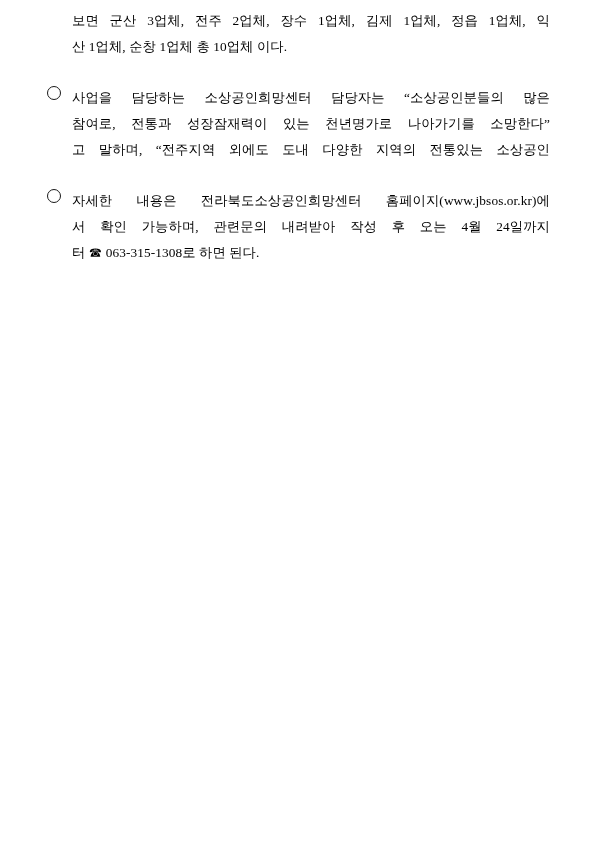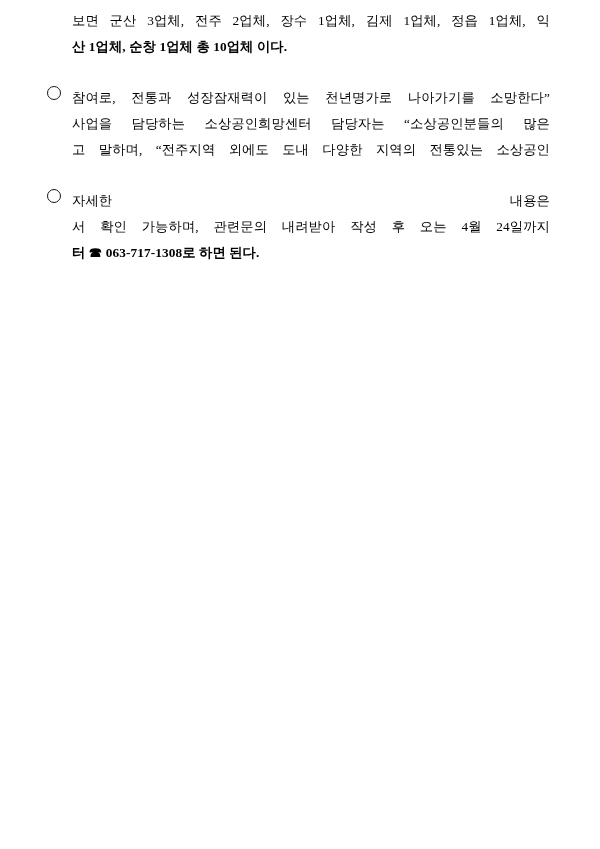--- a/index.html
+++ b/index.html
@@ -52,21 +52,20 @@
   }
   .line.last {
     display: block;
     justify-content: flex-start;
   }
   .line > span {
     display: inline-block;
   }
   .line.last > span {
     margin-right: 0;
-    font-weight: bold;
   }
   
   .first-para {
     margin-top: 8px;
   }
 </style>
 </head>
 <body>
 
 <div class="page">
@@ -88,66 +87,68 @@
         <span>익</span>
       </div>
       <div class="line last">
         <span>산 1업체, 순창 1업체 총 10업체 이다.</span>
       </div>
     </div>
 
     <div class="para">
       <span class="bullet"></span>
       <div class="line">
+        <span>사업을</span>
+        <span>담당하는</span>
+        <span>소상공인희망센터</span>
+        <span>담당자는</span>
+        <span>“소상공인분들의</span>
+        <span>많은</span>
+      </div>
+      <div class="line">
         <span>참여로,</span>
         <span>전통과</span>
         <span>성장잠재력이</span>
         <span>있는</span>
         <span>천년명가로</span>
         <span>나아가기를</span>
         <span>소망한다”</span>
-      </div>
-      <div class="line">
-        <span>사업을</span>
-        <span>담당하는</span>
-        <span>소상공인희망센터</span>
-        <span>담당자는</span>
-        <span>“소상공인분들의</span>
-        <span>많은</span>
       </div>
       <div class="line">
         <span>고</span>
         <span>말하며,</span>
         <span>“전주지역</span>
         <span>외에도</span>
         <span>도내</span>
         <span>다양한</span>
         <span>지역의</span>
         <span>전통있는</span>
         <span>소상공인</span>
       </div>
     </div>
 
     <div class="para">
       <span class="bullet"></span>
       <div class="line">
         <span>자세한</span>
         <span>내용은</span>
+        <span>전라북도소상공인희망센터</span>
+        <span>홈페이지(www.jbsos.or.kr)에</span>
       </div>
       <div class="line">
         <span>서</span>
         <span>확인</span>
         <span>가능하며,</span>
         <span>관련문의</span>
         <span>내려받아</span>
         <span>작성</span>
         <span>후</span>
         <span>오는</span>
         <span>4월</span>
         <span>24일까지</span>
       </div>
       <div class="line last">
-        <span>터 ☎ 063-717-1308로 하면 된다.</span>
+        <span>터 ☎ 063-315-1308로 하면 된다.</span>
       </div>
     </div>
 
   </div>
 </div>
 
 </body></html>

